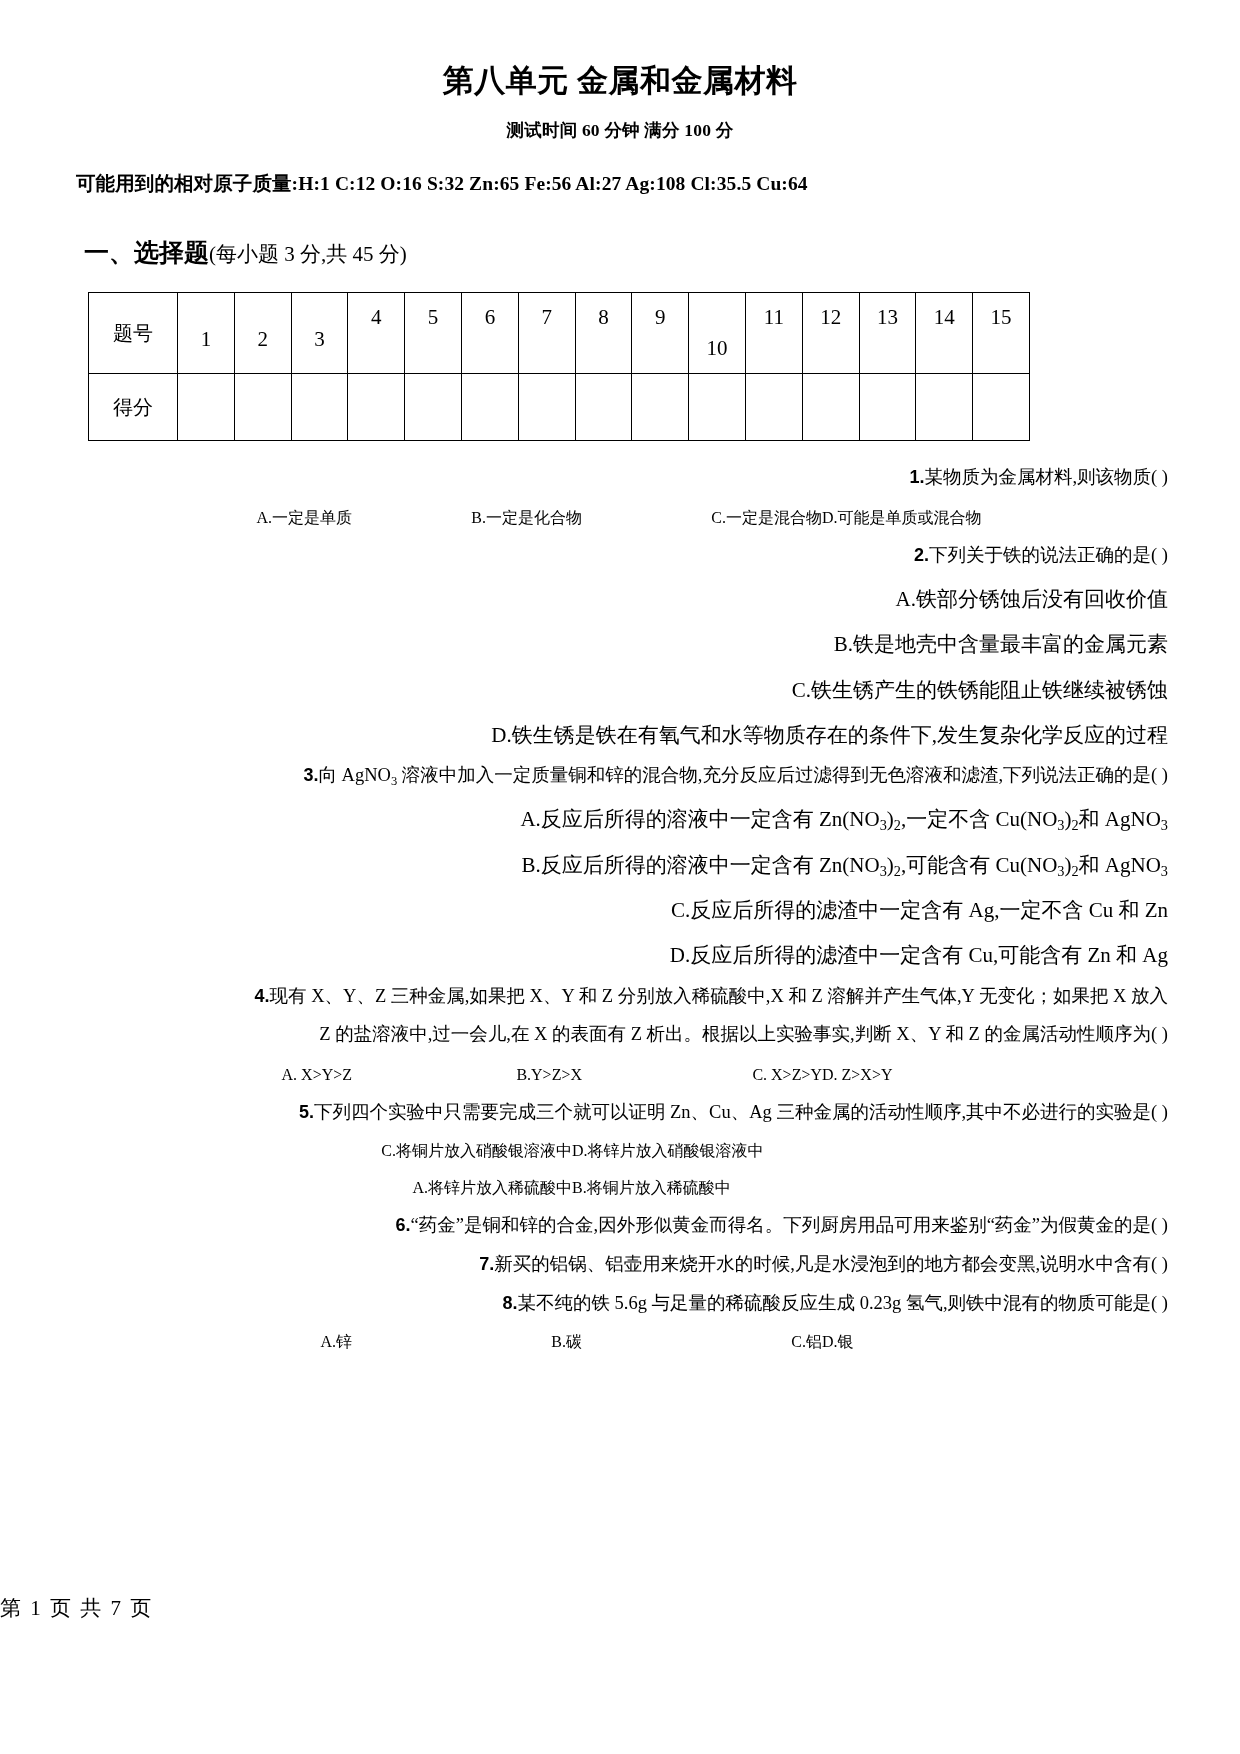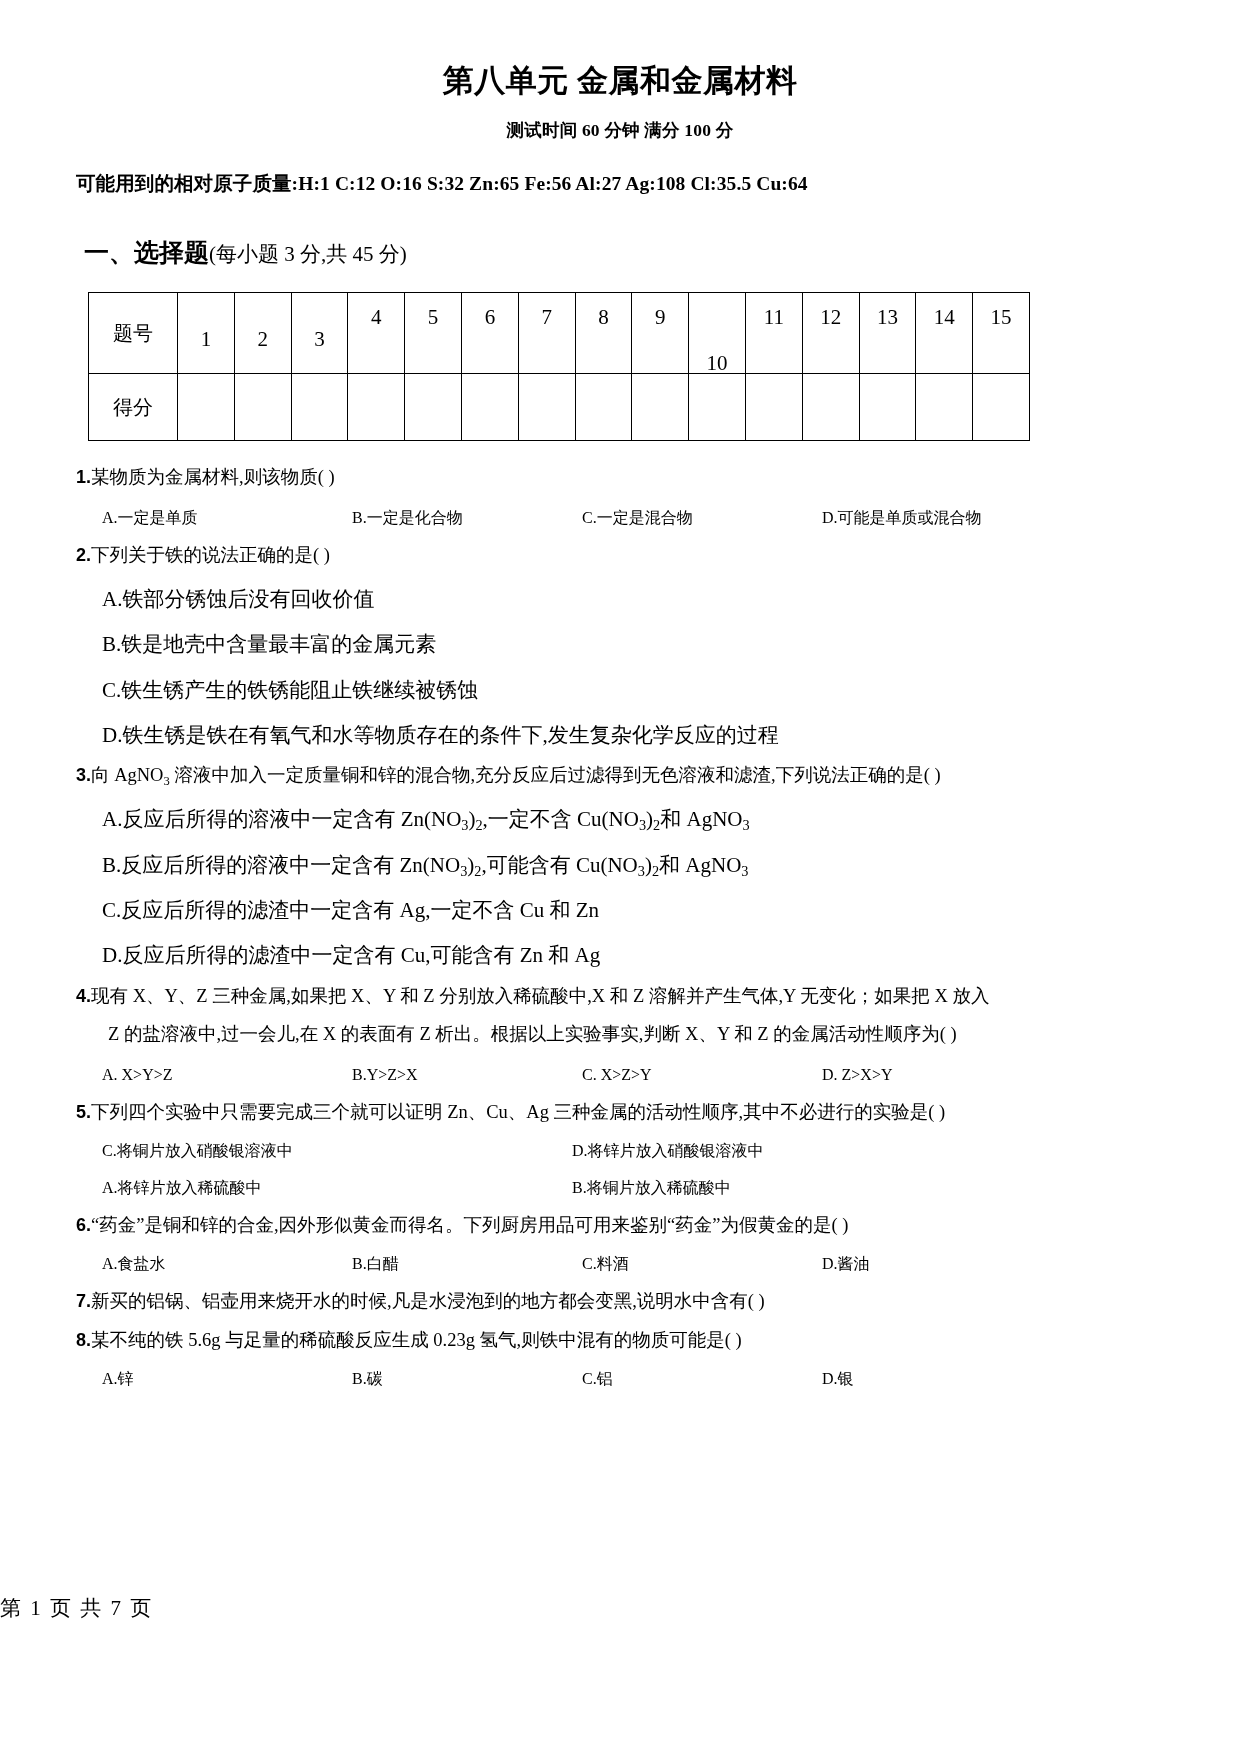--- a/index.html
+++ b/index.html
@@ -101,24 +101,24 @@
     position: absolute;
     left: 0;
     right: 0;
     text-align: center;
     font-size: 21px;
     line-height: 1;
   }
   
   .pos-mid  .num { top: 36px; }
   .pos-top  .num { top: 14px; }
-  .pos-low  .num { top: 60px; }
-
-  
-  .questions { padding-top: 10px; }
+  .pos-low  .num { top: 45px; }
+
+  
+  .questions { padding-top: 10px; text-align: right; }
   .q-block { margin: 0; }
   .q-stem {
     font-size: 18.5px;
     line-height: 1.35;
     margin: 0;
     padding-top: 14px;
     padding-left: 4px;
     white-space: nowrap;
   }
   .q-stem .qnum {
@@ -302,26 +302,20 @@
         <span class="opt">D.将锌片放入硝酸银溶液中</span>
       </div>
       <div class="opt-row cols2 tight">
         <span class="opt">A.将锌片放入稀硫酸中</span>
         <span class="opt">B.将铜片放入稀硫酸中</span>
       </div>
     </div>
 
     <div class="q-block">
       <p class="q-stem"><span class="qnum">6.</span><span>“药金”是铜和锌的合金,因外形似黄金而得名。下列厨房用品可用来鉴别“药金”为假黄金的是( )</span></p>
-      <div class="opt-row cols4 tight">
-        <span class="opt">A.食盐水</span>
-        <span class="opt">B.白醋</span>
-        <span class="opt">C.料酒</span>
-        <span class="opt">D.酱油</span>
-      </div>
     </div>
 
     <div class="q-block">
       <p class="q-stem"><span class="qnum">7.</span><span>新买的铝锅、铝壶用来烧开水的时候,凡是水浸泡到的地方都会变黑,说明水中含有( )</span></p>
     </div>
 
     <div class="q-block">
       <p class="q-stem"><span class="qnum">8.</span><span>某不纯的铁 5.6g 与足量的稀硫酸反应生成 0.23g 氢气,则铁中混有的物质可能是( )</span></p>
       <div class="opt-row cols4 tight">
         <span class="opt">A.锌</span>

